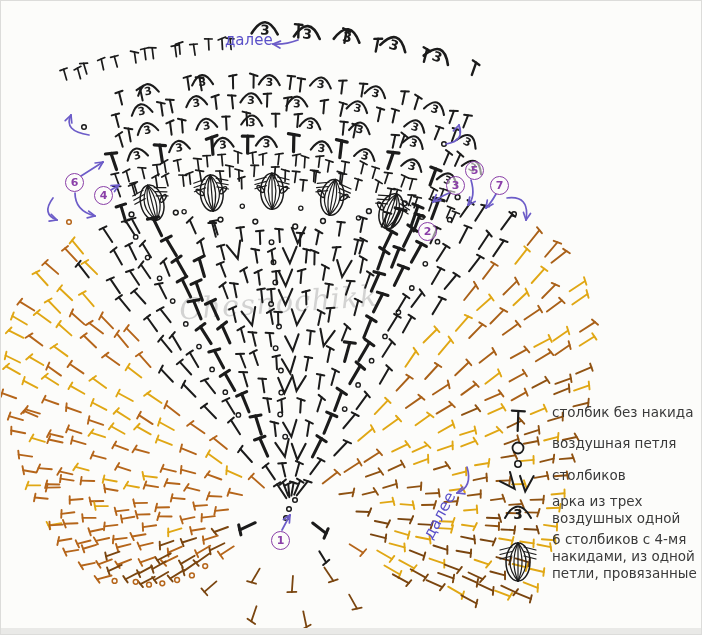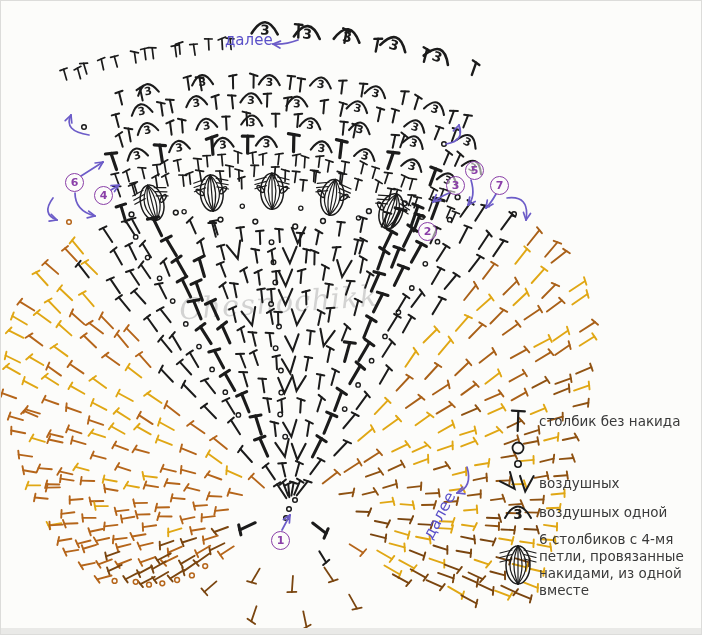--- a/index.html
+++ b/index.html
@@ -11,21 +11,21 @@
       font-size:29px;letter-spacing:1px;color:#c9c9c9;opacity:.8;
       transform:rotate(-4deg);user-select:none;}
   #diagram{position:absolute;left:0;top:0;z-index:1;}
   .nav{position:absolute;z-index:3;color:#5a50c8;font-size:15px;font-weight:500;}
   #nav-top{left:224px;top:30px;}
   #nav-right{left:406px;top:505px;width:64px;text-align:center;transform:rotate(-62deg);font-size:16px;}
   .marker{position:absolute;z-index:3;width:17px;height:17px;border:1.6px solid #8a3fa8;
       border-radius:50%;color:#8a3fa8;font-size:11px;font-weight:bold;line-height:17px;
       text-align:center;background:rgba(252,252,250,.55);}
   #legend{position:absolute;left:0;top:0;z-index:2;}
-  .legend-item{position:absolute;left:496px;display:flex;align-items:center;}
+  .legend-item{position:absolute;left:496px;display:flex;align-items:flex-start;gap:13px;}
   .legend-sym{flex:0 0 42px;display:flex;justify-content:center;}
   .legend-label{font-size:13.5px;line-height:17px;color:#3a3a3a;white-space:nowrap;}
   #bottom-bar{position:absolute;left:0;right:0;bottom:0;height:6px;background:#e9e9e7;z-index:4;}
 </style>
 </head>
 <body>
 
 <div id="wm">Chesnochikk</div>
 
 <svg id="diagram" width="702" height="635" viewBox="0 0 702 635">
@@ -2794,46 +2794,50 @@
         <div>столбик без накида</div>
       </div>
     </div>
     <div class="legend-item" style="top: 434px;">
       <div class="legend-sym">
         <svg width="42" height="42" viewBox="0 0 42 42">
           <circle cx="21.0" cy="13.0" r="5.5" stroke="#1b1b1b" stroke-width="1.8" fill="none" stroke-linecap="round"></circle>
           <circle cx="21.0" cy="29.0" r="3.2" stroke="#1b1b1b" stroke-width="1.6" fill="none" stroke-linecap="round"></circle>
         </svg>
       </div>
+      <div class="legend-label">
+        <div>воздушная петля</div>
+      </div>
     </div>
     <div class="legend-item" style="top: 466px;">
       <div class="legend-sym">
         <svg width="42" height="32" viewBox="0 0 42 32">
           <g transform="translate(13.0 16.0) rotate(-38.0)">
             <path d="M-6.8 -7.5 L0 7.5 L6.8 -8.7" stroke="#1b1b1b" stroke-width="2" fill="none" stroke-linecap="round"></path>
           </g>
           <g transform="translate(29.0 17.0) rotate(6.0)">
             <path d="M-6.8 -7.5 L0 7.5 L6.8 -8.7" stroke="#1b1b1b" stroke-width="2" fill="none" stroke-linecap="round"></path>
           </g>
         </svg>
       </div>
       <div class="legend-label">
-        <div>воздушных</div>
+        <div>столбиков</div>
       </div>
     </div>
     <div class="legend-item" style="top: 492px;">
       <div class="legend-sym">
         <svg width="42" height="38" viewBox="0 0 42 38">
           <g transform="translate(21.0 22.0) rotate(0.0)">
             <path d="M-13 3 Q0 -20.2 13 3" stroke="#1b1b1b" stroke-width="2" fill="none" stroke-linecap="round"></path>
             <text x="0" y="4" text-anchor="middle" font-size="13.7" font-weight="bold" fill="#1b1b1b" font-family="&quot;DejaVu Sans&quot;,sans-serif">3</text>
           </g>
         </svg>
       </div>
       <div class="legend-label">
+        <div>арка из трех</div>
         <div>воздушных одной</div>
       </div>
     </div>
     <div class="legend-item" style="top: 530px;">
       <div class="legend-sym">
         <svg width="42" height="62" viewBox="0 0 42 62">
           <g transform="translate(21.0 31.0) rotate(0.0)">
             <ellipse cx="0" cy="0" rx="12" ry="19" stroke="#1b1b1b" stroke-width="1.5" fill="none" stroke-linecap="round"></ellipse>
             <path d="M0 -19 Q -16.099999999999998 0 0 19" stroke="#1b1b1b" stroke-width="1.2" fill="none" stroke-linecap="round"></path>
             <path d="M0 -19 Q -8.049999999999999 0 0 19" stroke="#1b1b1b" stroke-width="1.2" fill="none" stroke-linecap="round"></path>
@@ -2844,19 +2848,18 @@
             <path d="M6 -15 L18 -12" stroke="#1b1b1b" stroke-width="1.2" fill="none" stroke-linecap="round"></path>
             <path d="M-18 -7.5 L-6 -10.5" stroke="#1b1b1b" stroke-width="1.2" fill="none" stroke-linecap="round"></path>
             <path d="M6 -10.5 L18 -7.5" stroke="#1b1b1b" stroke-width="1.2" fill="none" stroke-linecap="round"></path>
             <path d="M-18 -3 L-6 -6" stroke="#1b1b1b" stroke-width="1.2" fill="none" stroke-linecap="round"></path>
             <path d="M6 -6 L18 -3" stroke="#1b1b1b" stroke-width="1.2" fill="none" stroke-linecap="round"></path>
           </g>
         </svg>
       </div>
       <div class="legend-label">
         <div>6 столбиков с 4-мя</div>
+        <div>накидами, из одной</div>
         <div>петли, провязанные</div>
-        <div>накидами, из одной</div>
-        <div>вместе</div>
       </div>
     </div>
   </div>
 <div id="bottom-bar"></div>
 
 </body></html>

